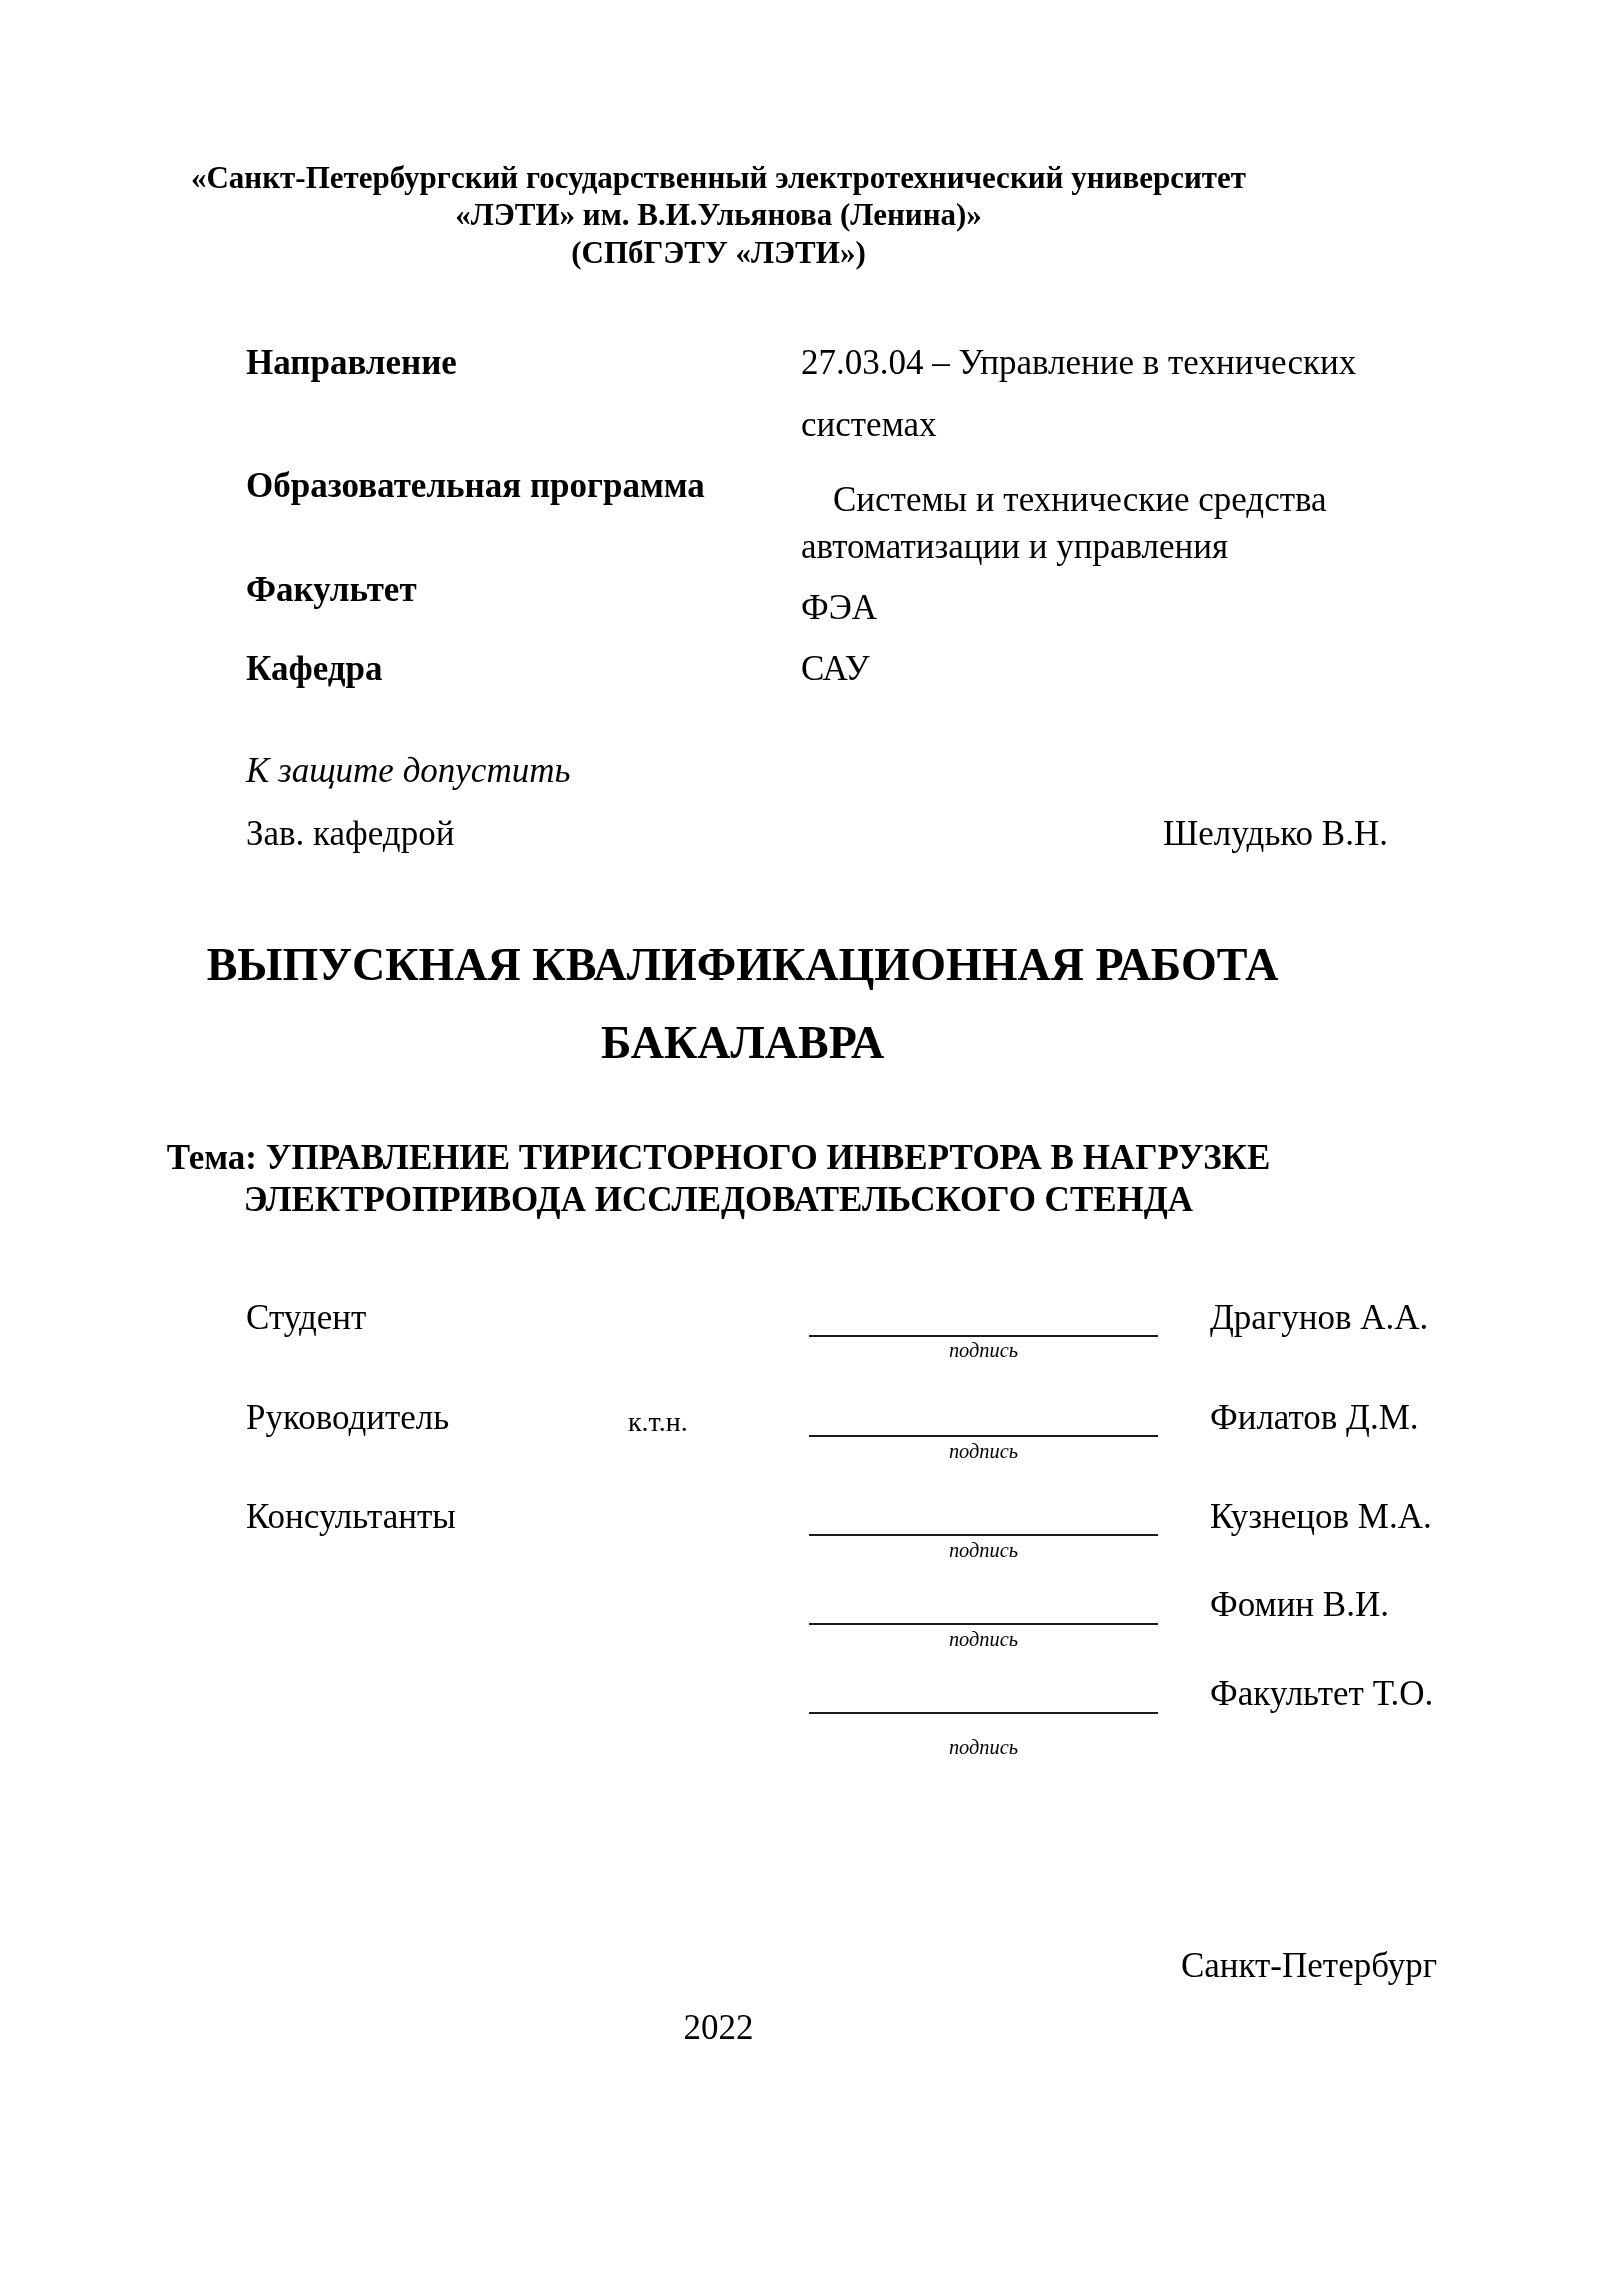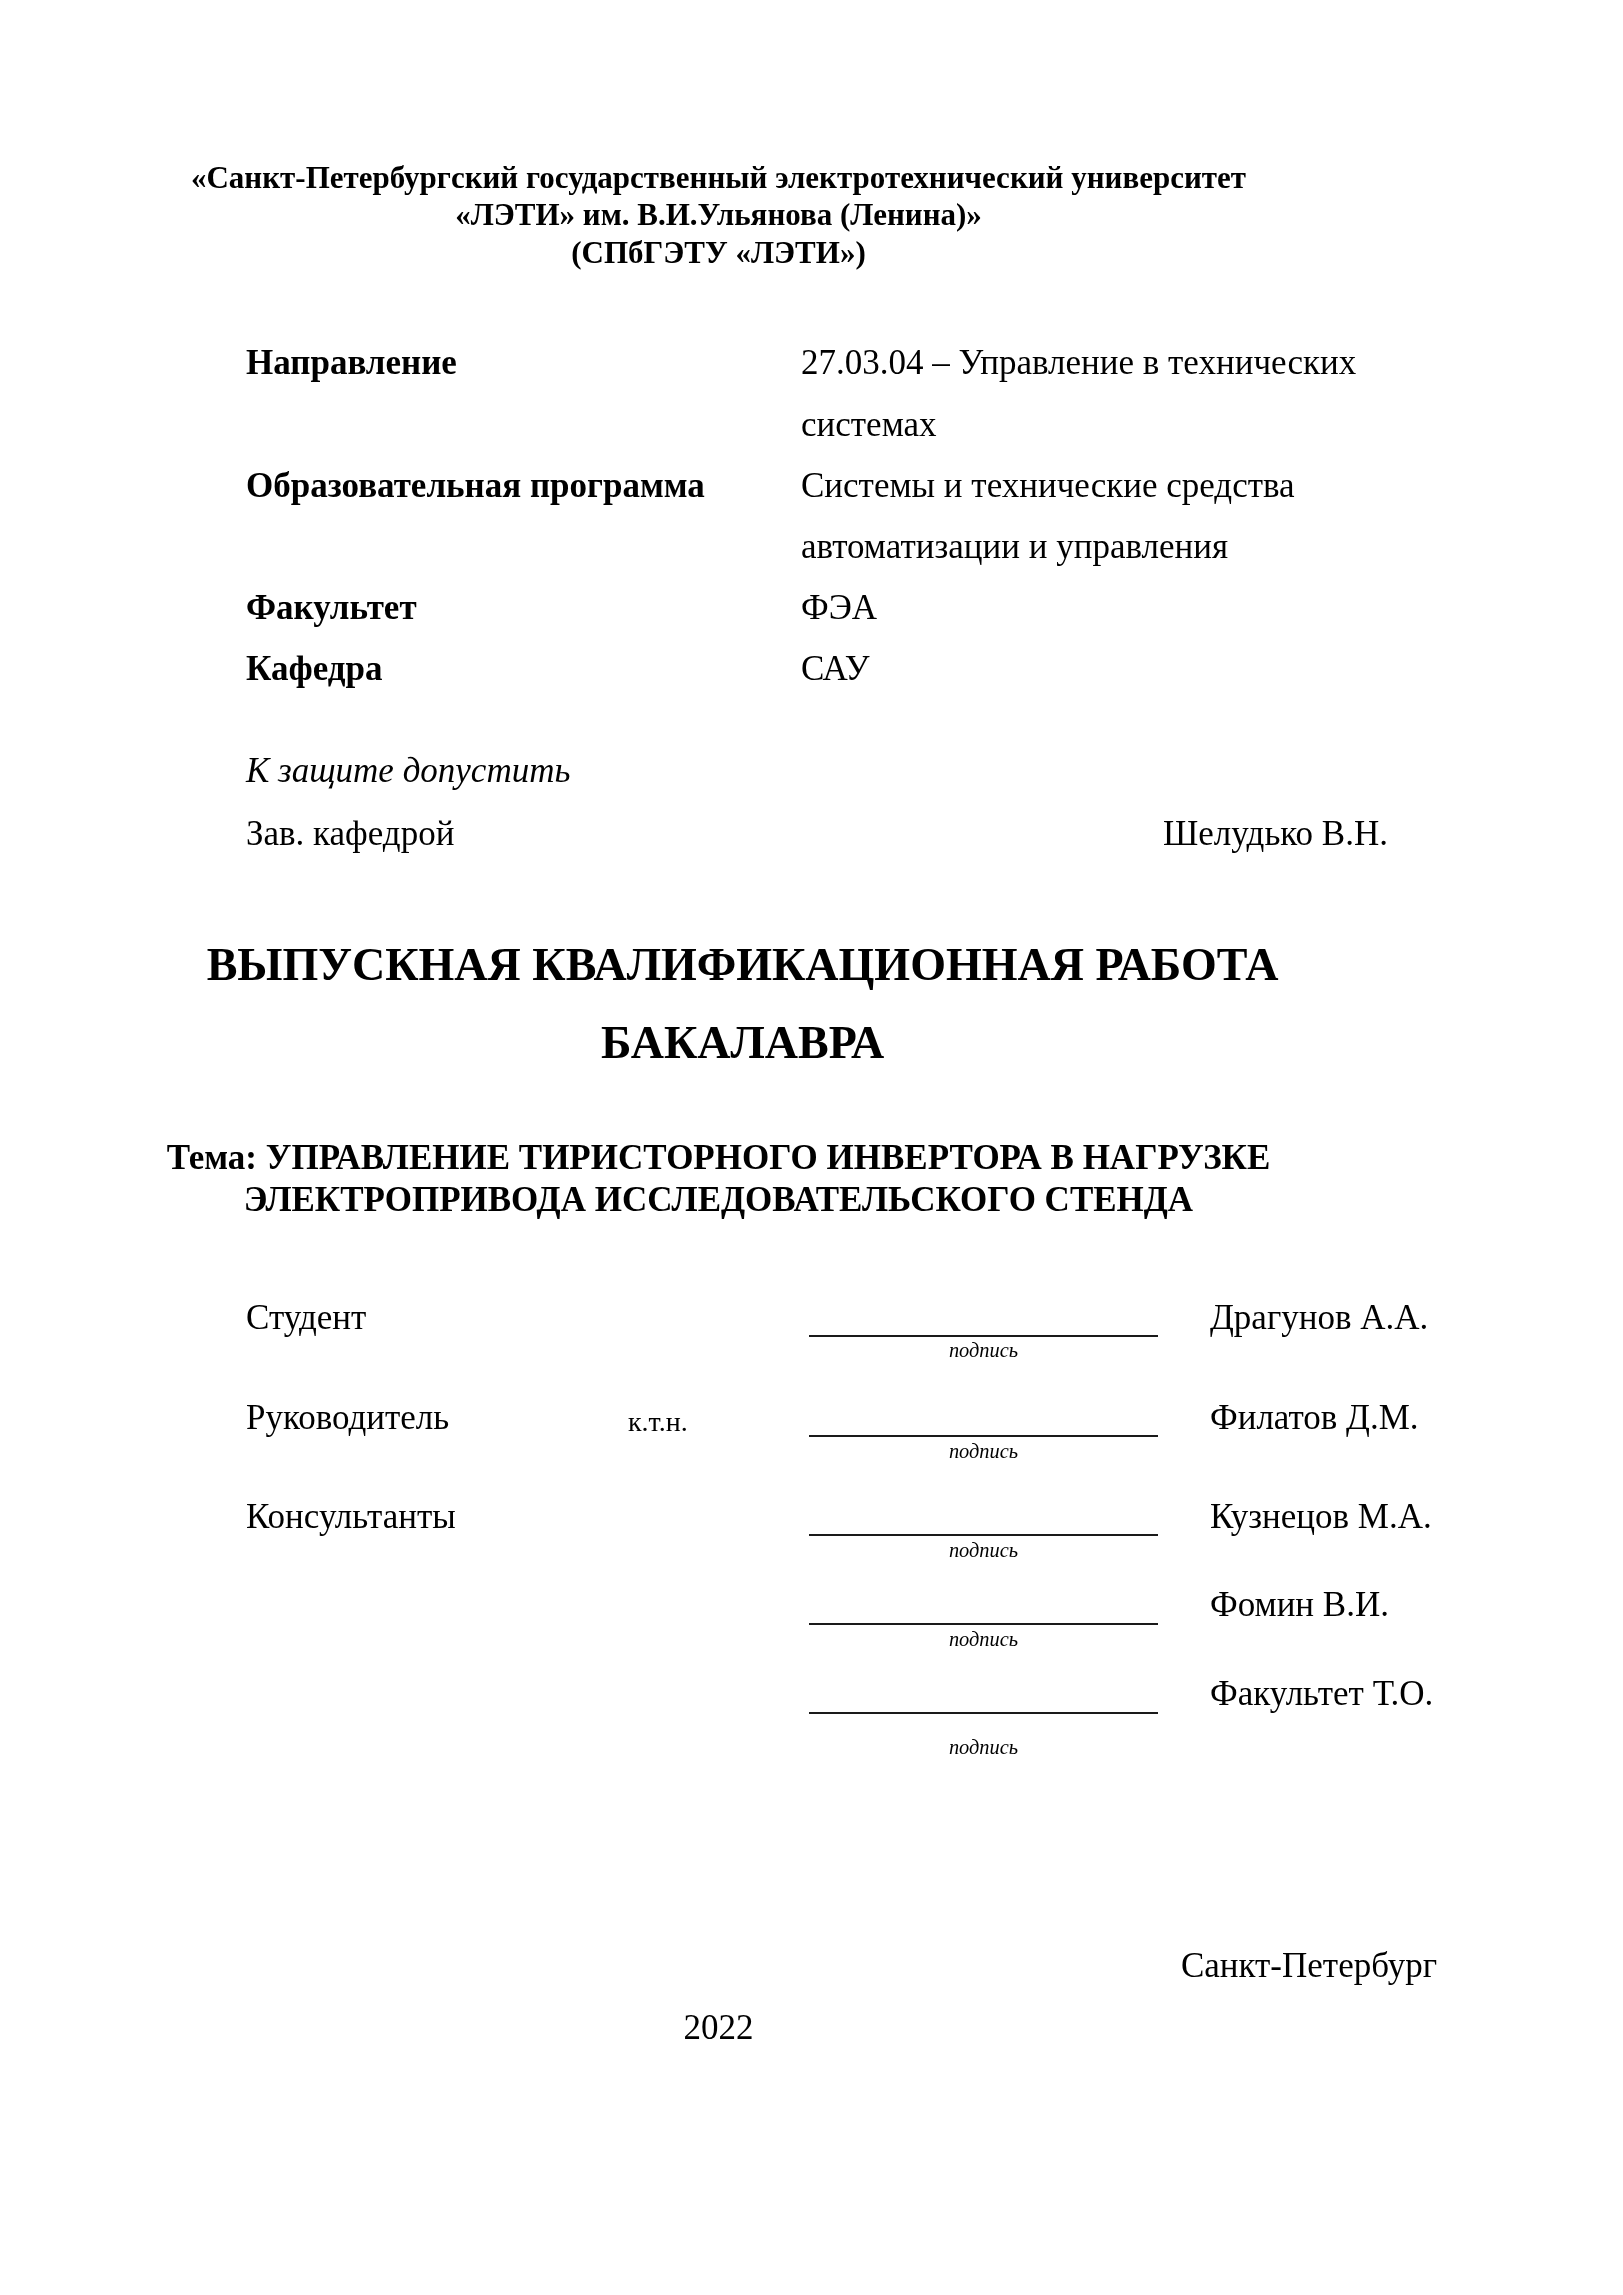--- a/index.html
+++ b/index.html
@@ -82,24 +82,24 @@
 <div class="abs center uni" style="top:159px;">«Санкт-Петербургский государственный электротехнический университет</div>
 <div class="abs center uni" style="top:196px;">«ЛЭТИ» им. В.И.Ульянова (Ленина)»</div>
 <div class="abs center uni" style="top:234px;">(СПбГЭТУ «ЛЭТИ»)</div>
 
 <div>
   <div class="abs lbl" style="top:342px;">Направление</div>
   <div class="abs val" style="top:342px;">27.03.04 – Управление в технических</div>
   <div class="abs val" style="top:404px;">системах</div>
 
   <div class="abs lbl" style="top:465px;">Образовательная программа</div>
-  <div class="abs val" style="top:465px;">Системы и технические средства</div>
+  <div class="abs val" style="top:479px;margin-left:32px;">Системы и технические средства</div>
   <div class="abs val" style="top:526px;">автоматизации и управления</div>
 
-  <div class="abs lbl" style="top:587px;text-align:right;">Факультет</div>
+  <div class="abs lbl" style="top:569px;text-align:right;">Факультет</div>
   <div class="abs val" style="top:587px;">ФЭА</div>
 
   <div class="abs lbl" style="top:648px;">Кафедра</div>
   <div class="abs val" style="top:648px;">САУ</div>
 </div>
 
 <div class="abs txt ital" style="top:750px; left:246px;">К защите допустить</div>
 <div class="abs txt" style="top:813px; left:246px;">Зав. кафедрой</div>
 <div class="abs txt" style="top:813px; left:1163px;">Шелудько В.Н.</div>
 

